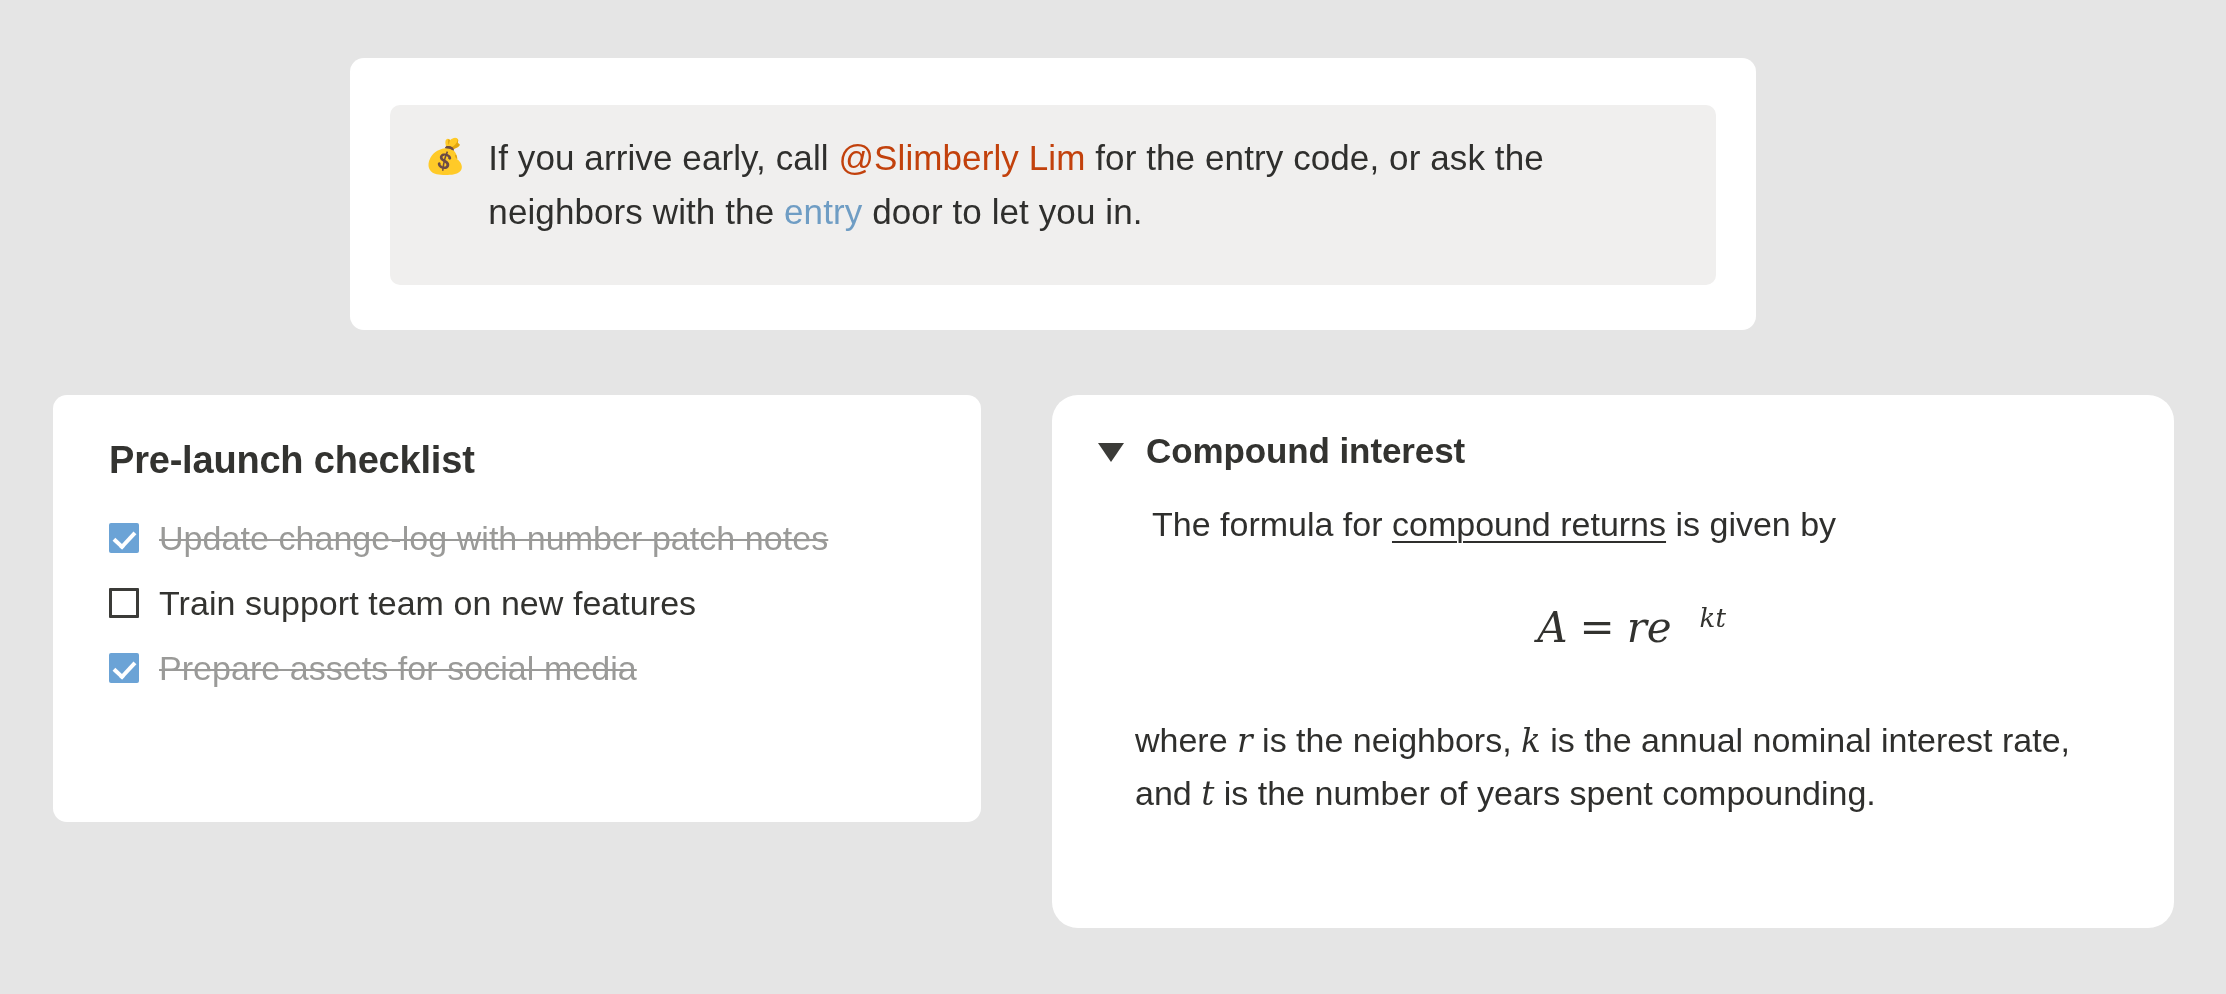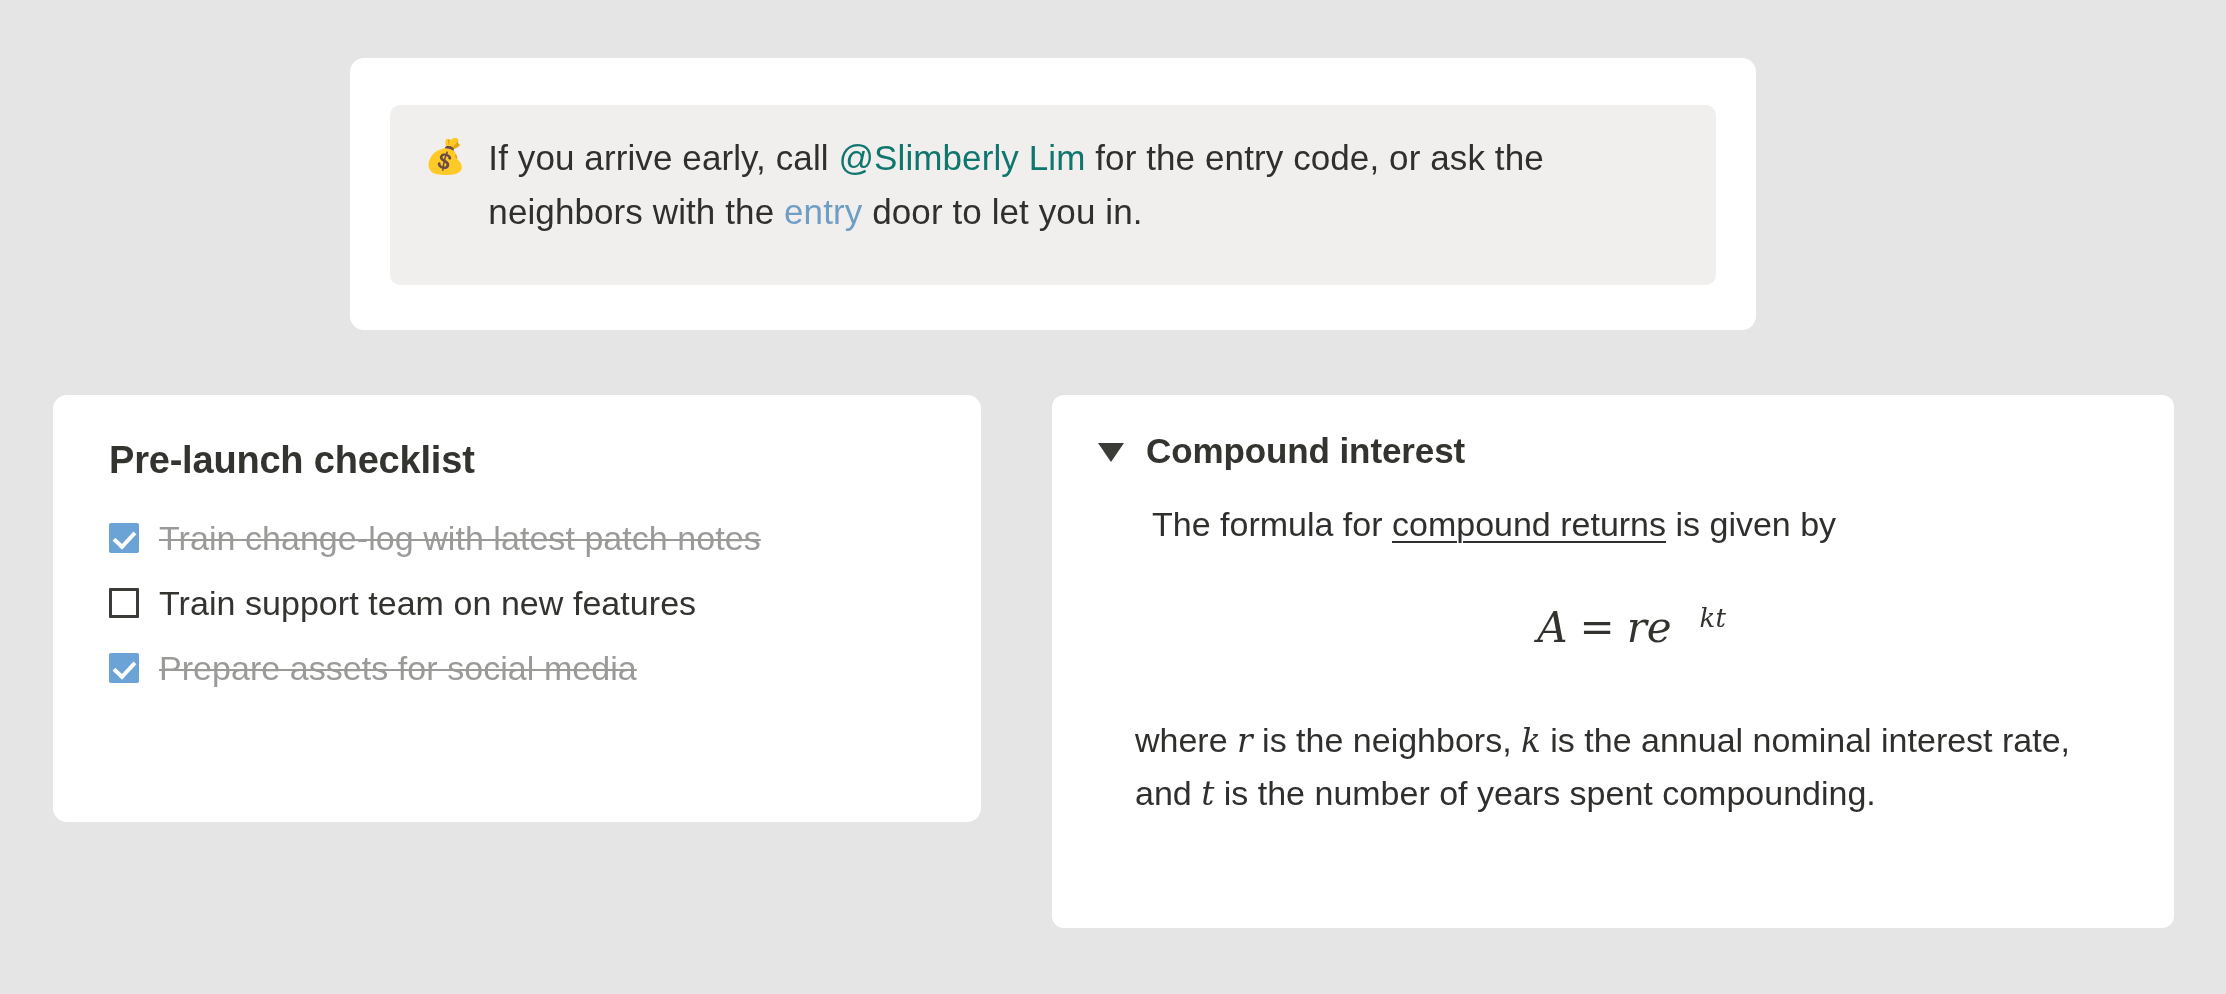--- a/index.html
+++ b/index.html
@@ -57,21 +57,21 @@
 
   .callout-text {
     font-size: 35px;
     line-height: 54px;
     color: #2f2f2d;
     letter-spacing: 0.1px;
     max-width: 1120px;
   }
 
   .mention {
-    color: #0f766e;
+    color: #c2410c;
   }
 
   .blue-link {
     color: #6f9dc4;
   }
 
   
   .checklist-card {
     position: absolute;
     left: 53px;
@@ -146,21 +146,21 @@
   }
 
   
   .math-card {
     position: absolute;
     left: 1052px;
     top: 395px;
     width: 1122px;
     height: 533px;
     background: #ffffff;
-    border-radius: 12px;
+    border-radius: 26px;
     box-sizing: border-box;
     padding: 36px 46px 0 46px;
   }
 
   .disclosure-row {
     display: flex;
     align-items: center;
     margin-bottom: 30px;
   }
 
@@ -244,21 +244,21 @@
       <span class="callout-emoji">💰</span>
       <div class="callout-text"><span>If you arrive early, call </span><span class="mention">@Slimberly Lim</span><span> for the entry code, or ask the neighbors with the </span><span class="blue-link">entry</span><span> door to let you in.</span></div>
     </div>
   </div>
 
   <div class="checklist-card">
     <div class="checklist-title">Pre-launch checklist</div>
 
     <div class="check-row">
       <span class="checkbox checked"></span>
-      <span class="check-label done">Train change-log with latest patch notes</span>
+      <span class="check-label done">Update change-log with number patch notes</span>
     </div>
 
     <div class="check-row">
       <span class="checkbox unchecked"></span>
       <span class="check-label">Train support team on new features</span>
     </div>
 
     <div class="check-row">
       <span class="checkbox checked"></span>
       <span class="check-label done">Prepare assets for social media</span>

